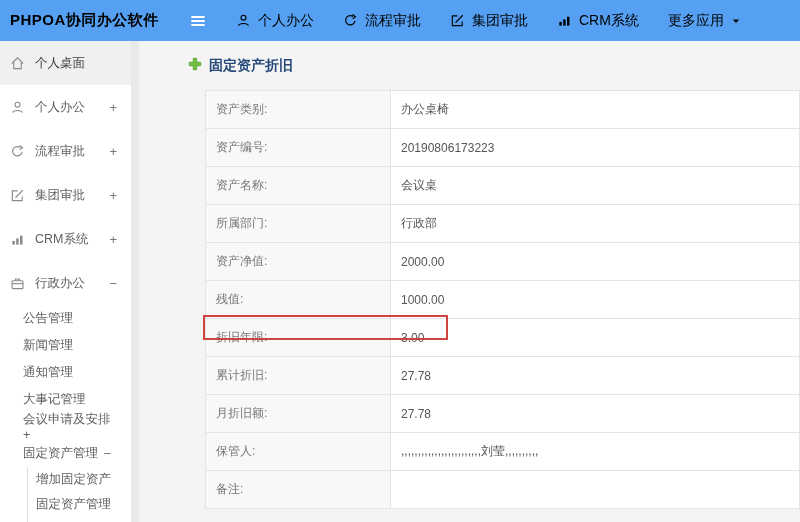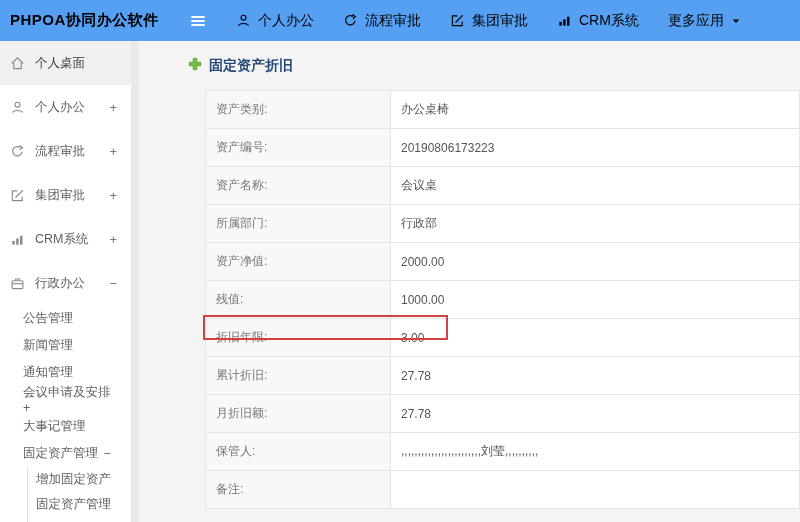--- a/index.html
+++ b/index.html
@@ -174,24 +174,24 @@
         <div class="side-item l2">
           <span class="lab">公告管理</span>
         </div>
         <div class="side-item l2">
           <span class="lab">新闻管理</span>
         </div>
         <div class="side-item l2">
           <span class="lab">通知管理</span>
         </div>
         <div class="side-item l2">
+          <span class="lab">大事记管理</span>
+        </div>
+        <div class="side-item l2">
           <span class="lab">会议申请及安排+</span>
-        </div>
-        <div class="side-item l2">
-          <span class="lab">大事记管理</span>
         </div>
         <div class="side-item l2">
           <span class="lab">固定资产管理</span>
           <span class="expand">−</span>
         </div>
         <div class="l3-group">
           <div class="side-item l3">
             <span class="lab">增加固定资产</span>
           </div>
           <div class="side-item l3">

